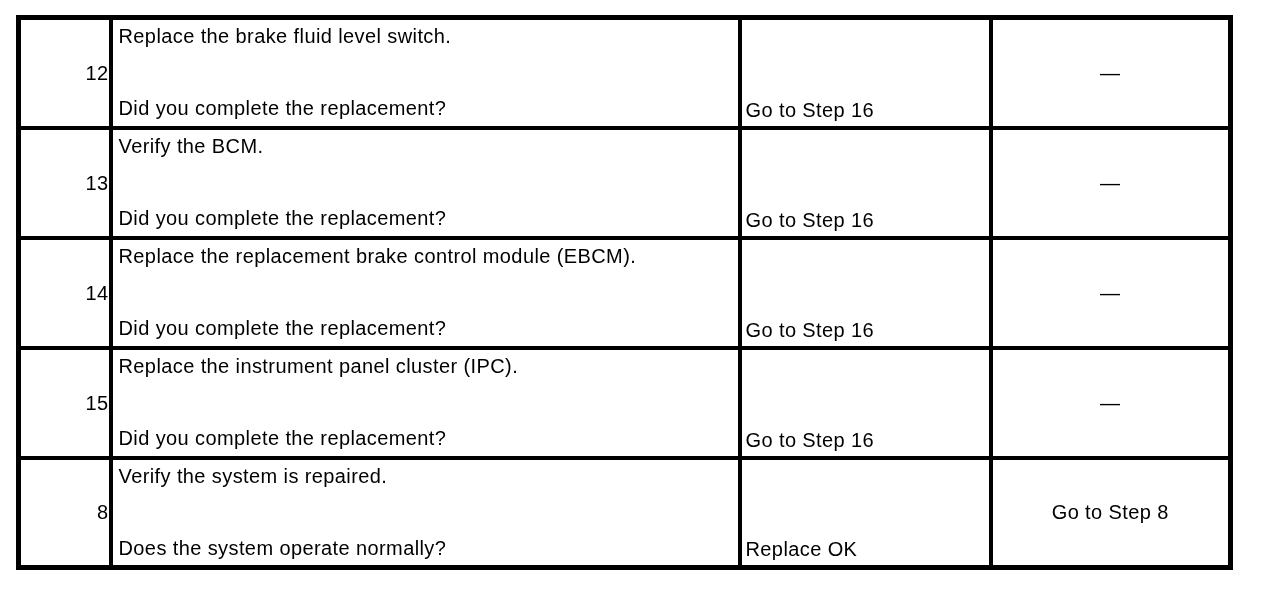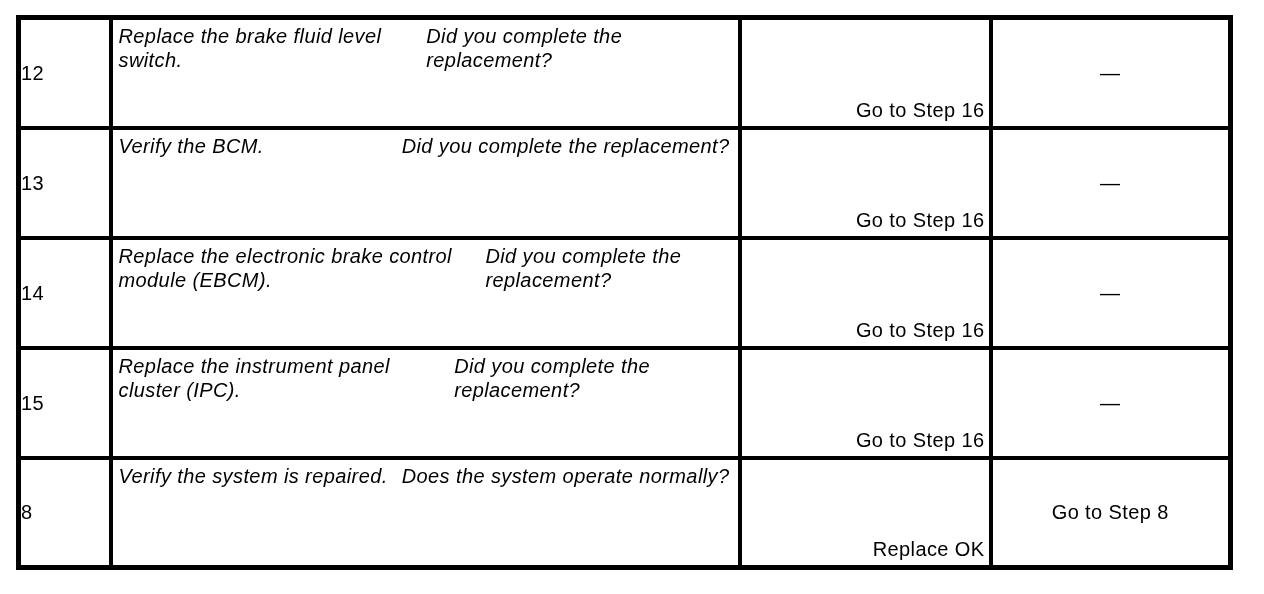--- a/index.html
+++ b/index.html
@@ -31,38 +31,38 @@
     font-size: 20px;
     letter-spacing: 0.4px;
     line-height: 1.2;
     background: #ffffff;
     overflow: hidden;
   }
   table.diag tr {
     height: 110px;
   }
   td.step-cell {
-    text-align: left;
+    text-align: right;
     vertical-align: middle;
     padding: 0;
   }
   td.action-cell {
     vertical-align: top;
     padding: 0;
   }
   .action-flex {
     display: flex;
+    flex-direction: column;
     justify-content: space-between;
     box-sizing: border-box;
     height: 102px;
     padding: 4px 8px 2px 6px;
-    font-style: italic;
   }
   td.yes-cell {
-    text-align: right;
+    text-align: left;
     vertical-align: bottom;
     padding: 0 4px 4px 4px;
   }
   td.no-cell {
     text-align: center;
     vertical-align: middle;
     padding: 0 4px;
   }
 </style>
 </head>
@@ -96,21 +96,21 @@
             <div>Did you complete the replacement?</div>
           </div>
         </td>
         <td class="yes-cell">Go to Step 16</td>
         <td class="no-cell">—</td>
       </tr>
       <tr>
         <td class="step-cell">14</td>
         <td class="action-cell">
           <div class="action-flex">
-            <div>Replace the electronic brake control module (EBCM).</div>
+            <div>Replace the replacement brake control module (EBCM).</div>
             <div>Did you complete the replacement?</div>
           </div>
         </td>
         <td class="yes-cell">Go to Step 16</td>
         <td class="no-cell">—</td>
       </tr>
       <tr>
         <td class="step-cell">15</td>
         <td class="action-cell">
           <div class="action-flex">

